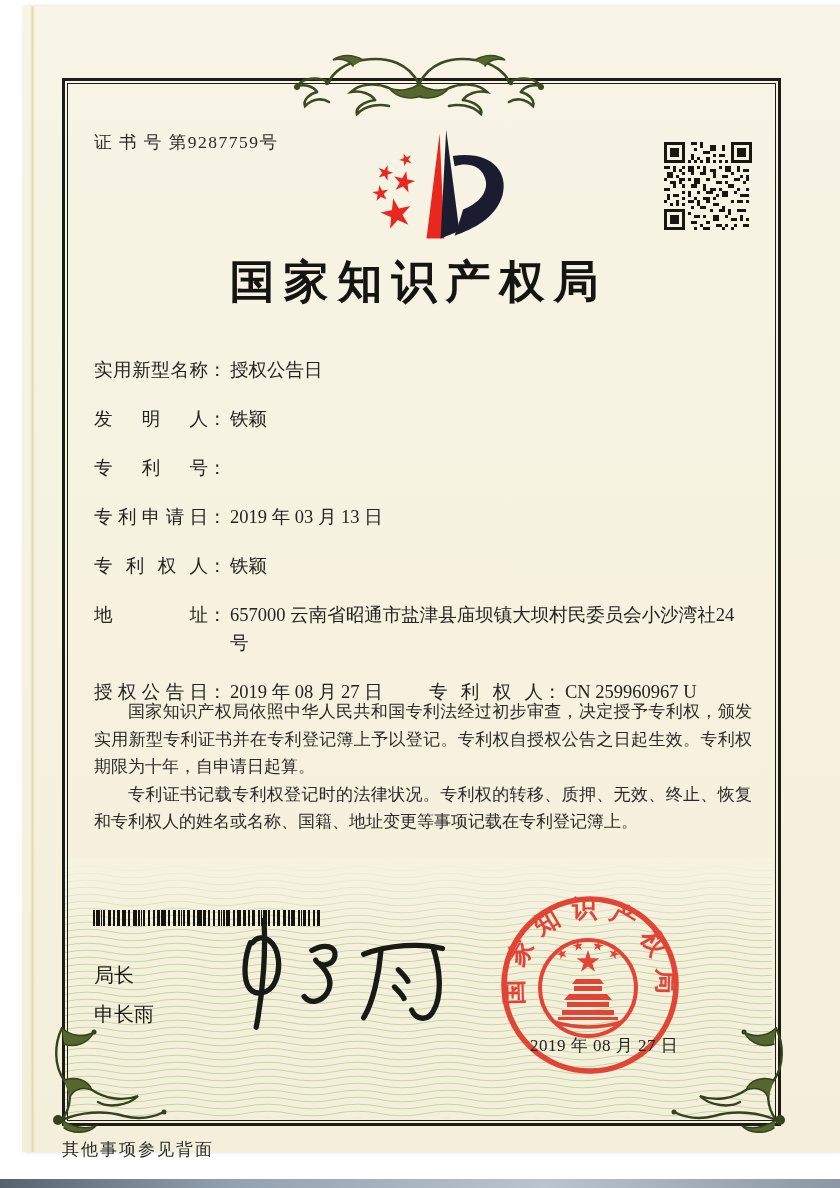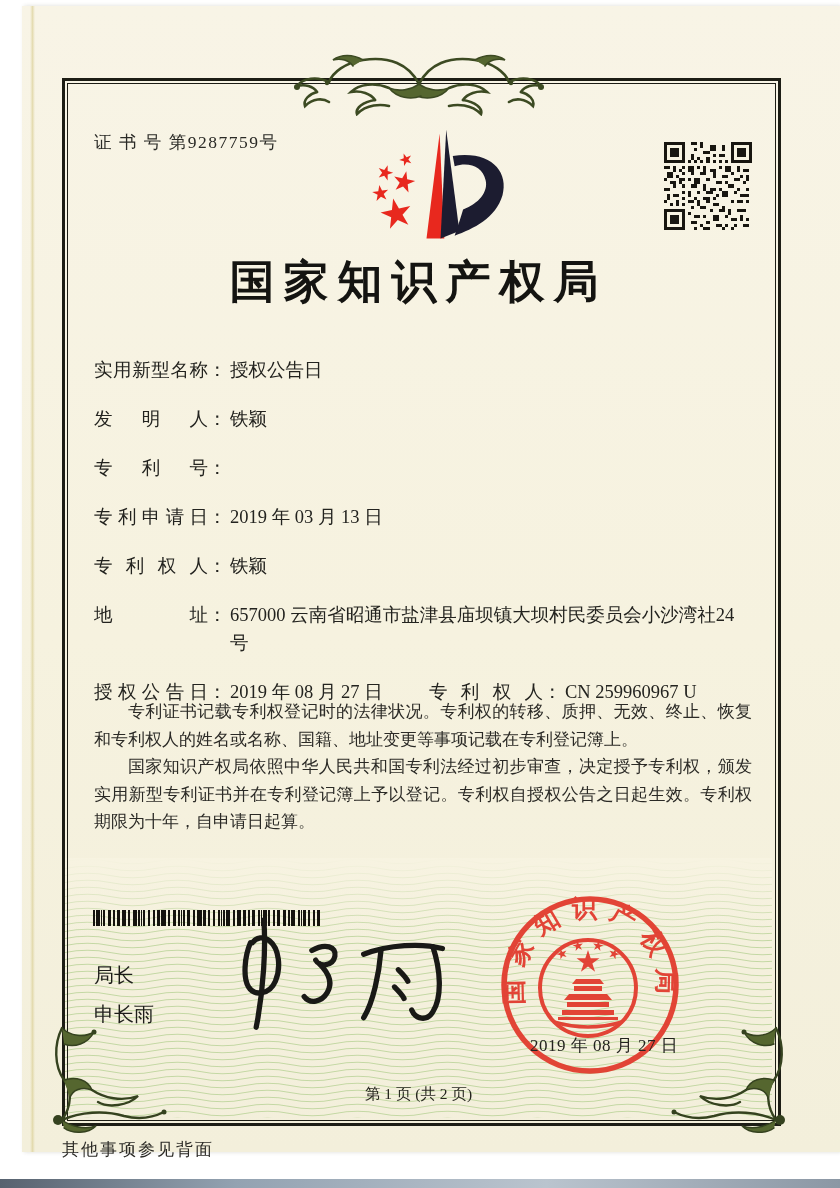--- a/index.html
+++ b/index.html
@@ -193,22 +193,22 @@
       </span>
       <span class="grant-group">
         <span class="flabel">专利权人</span>
           <span class="fcolon">：</span>
           <span>CN 259960967 U</span>
       </span>
     </div>
   </div>
 
   <div class="paras">
+    <p>国家知识产权局依照中华人民共和国专利法经过初步审查，决定授予专利权，颁发实用新型专利证书并在专利登记簿上予以登记。专利权自授权公告之日起生效。专利权期限为十年，自申请日起算。</p>
     <p>专利证书记载专利权登记时的法律状况。专利权的转移、质押、无效、终止、恢复和专利权人的姓名或名称、国籍、地址变更等事项记载在专利登记簿上。</p>
-    <p>国家知识产权局依照中华人民共和国专利法经过初步审查，决定授予专利权，颁发实用新型专利证书并在专利登记簿上予以登记。专利权自授权公告之日起生效。专利权期限为十年，自申请日起算。</p>
   </div>
 
   <div class="barcode"></div>
 
   <div class="signer">
     <div>局长</div>
     <div>申长雨</div>
   </div>
 
   <svg class="signature" width="255" height="120" viewBox="0 0 260 125">
@@ -246,18 +246,17 @@
       <path d="M-24 12 L24 12 L19 6 L-19 6 Z"></path>
       <rect x="-21" y="14" width="42" height="5"></rect>
       <rect x="-26" y="22" width="52" height="5"></rect>
       <rect x="-30" y="29" width="60" height="3"></rect>
       <path d="M-34 34 Q0 44 34 34" fill="none" stroke="#e23b2e" stroke-width="3.5"></path>
     </g>
   </svg>
 
   <div class="seal-date">2019 年 08 月 27 日</div>
 
-  <div class="page-info">第 1 页 (共 2 页)</div>
   <div class="back-note">其他事项参见背面</div>
 
 </div>
 
 <div class="scan-strip"></div>
 
 </body></html>

